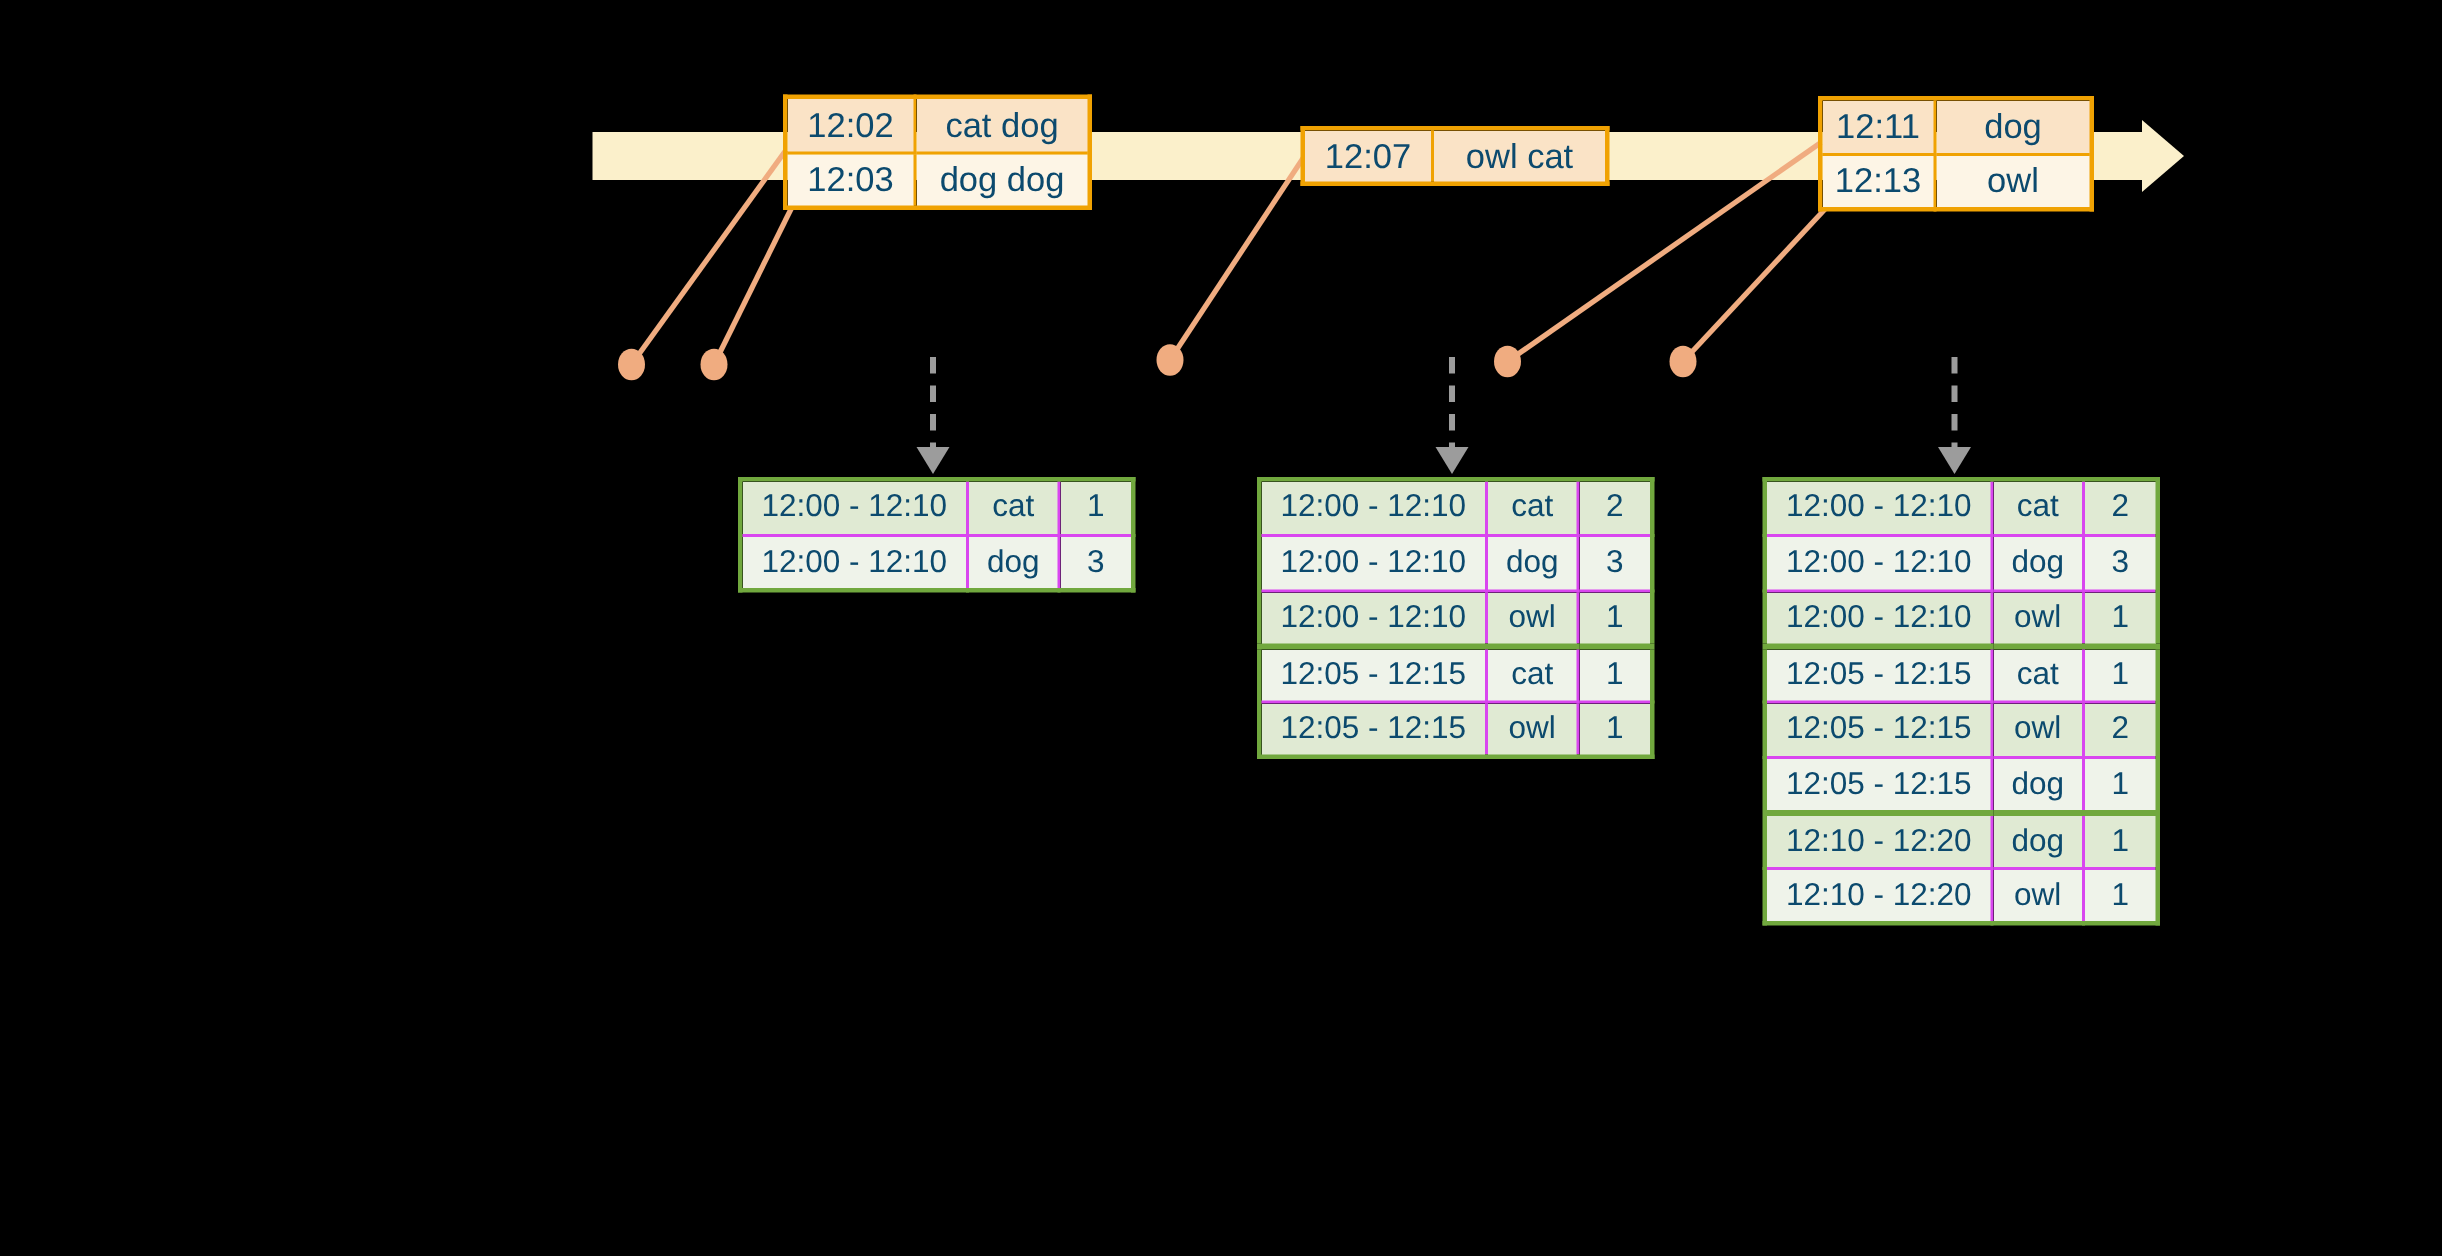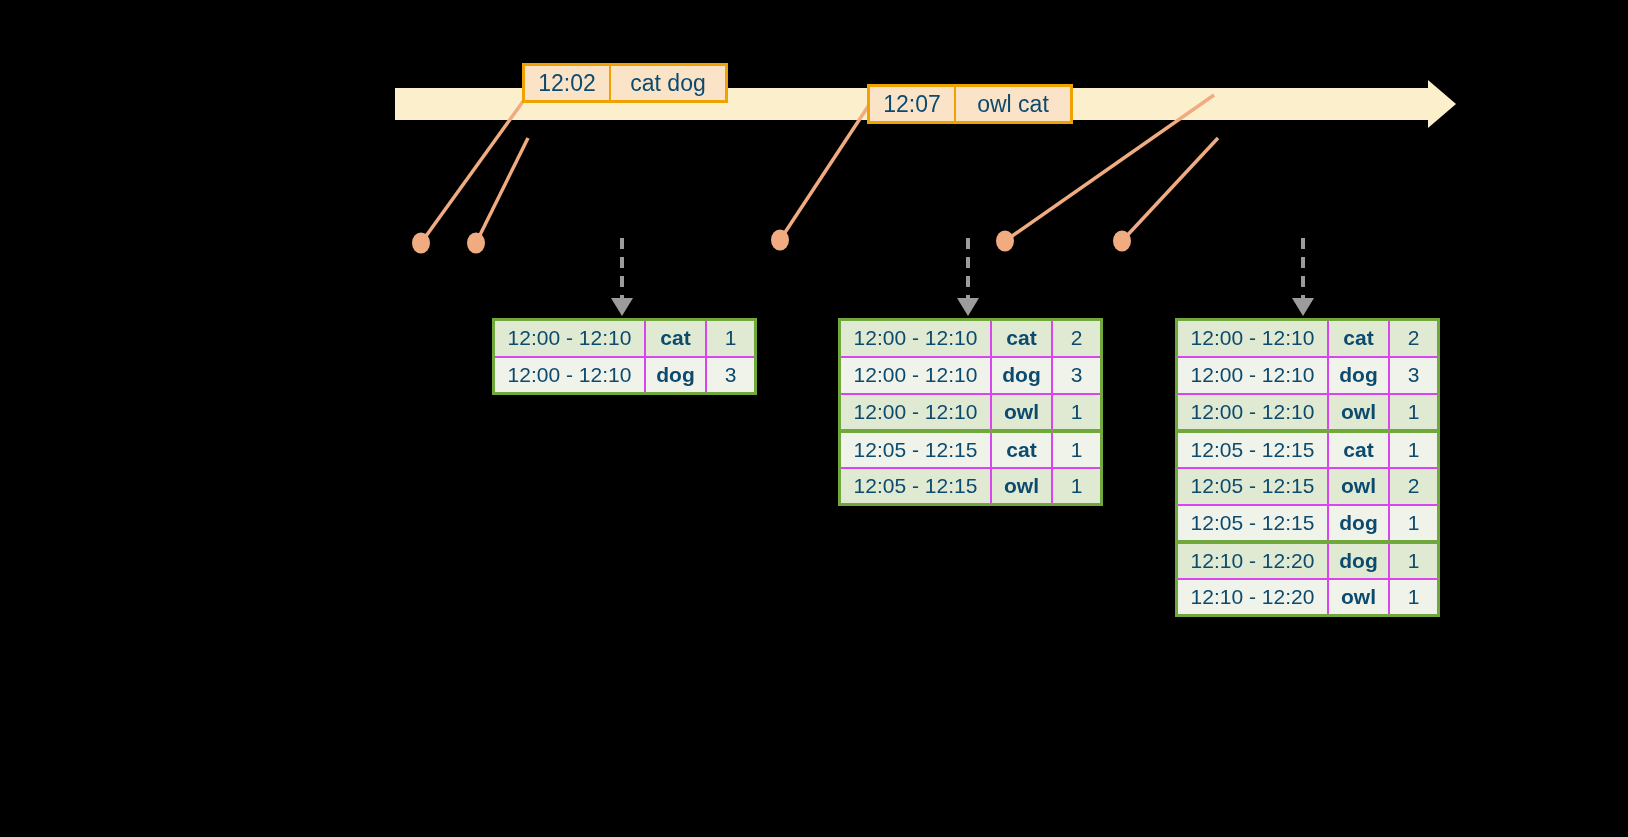--- a/index.html
+++ b/index.html
@@ -52,21 +52,21 @@
   table.result td {
     border: 2px solid #d946ef;
     text-align: center;
     vertical-align: middle;
     white-space: nowrap;
     overflow: hidden;
     padding: 0;
   }
   table.result tr { height: 37px; }
   table.result td.window { width: 149px; }
-  table.result td.key    { width: 59px; font-weight: bold; }
+  table.result td.key    { width: 59px; }
   table.result td.count  { width: 47px; }
   table.result tr:nth-child(odd)  td { background: #E0EAD3; }
   table.result tr:nth-child(even) td { background: #EFF3EA; }
   table.result tr.group-start td { border-top: 4px solid #71A83E; }
   #result-table-1 { left: 492px;  top: 318px; }
   #result-table-2 { left: 838px;  top: 318px; }
   #result-table-3 { left: 1175px; top: 318px; }
 </style>
 </head>
 <body>
@@ -99,32 +99,48 @@
     <line x1="1303" y1="238" x2="1303" y2="298" stroke-width="4" stroke-dasharray="11 8" stroke="#9C9C9C"></line>
     <polygon points="1292,298 1314,298 1303,316" fill="#9C9C9C"></polygon>
   </svg>
 
   <table class="event" id="event-table-1">
     <tbody>
       <tr class="row-dark">
         <td class="time">12:02</td>
         <td class="words">cat dog</td>
       </tr>
+      <tr class="row-light">
+        <td class="time">12:03</td>
+        <td class="words">dog dog</td>
+      </tr>
     </tbody>
   </table>
 
   <table class="event" id="event-table-2">
     <tbody>
       <tr class="row-dark">
         <td class="time">12:07</td>
         <td class="words">owl cat</td>
       </tr>
     </tbody>
   </table>
 
+  <table class="event" id="event-table-3">
+    <tbody>
+      <tr class="row-dark">
+        <td class="time">12:11</td>
+        <td class="words">dog</td>
+      </tr>
+      <tr class="row-light">
+        <td class="time">12:13</td>
+        <td class="words">owl</td>
+      </tr>
+    </tbody>
+  </table>
 
   <table class="result" id="result-table-1">
     <tbody>
       <tr>
         <td class="window">12:00 - 12:10</td>
         <td class="key">cat</td>
         <td class="count">1</td>
       </tr>
       <tr>
         <td class="window">12:00 - 12:10</td>

